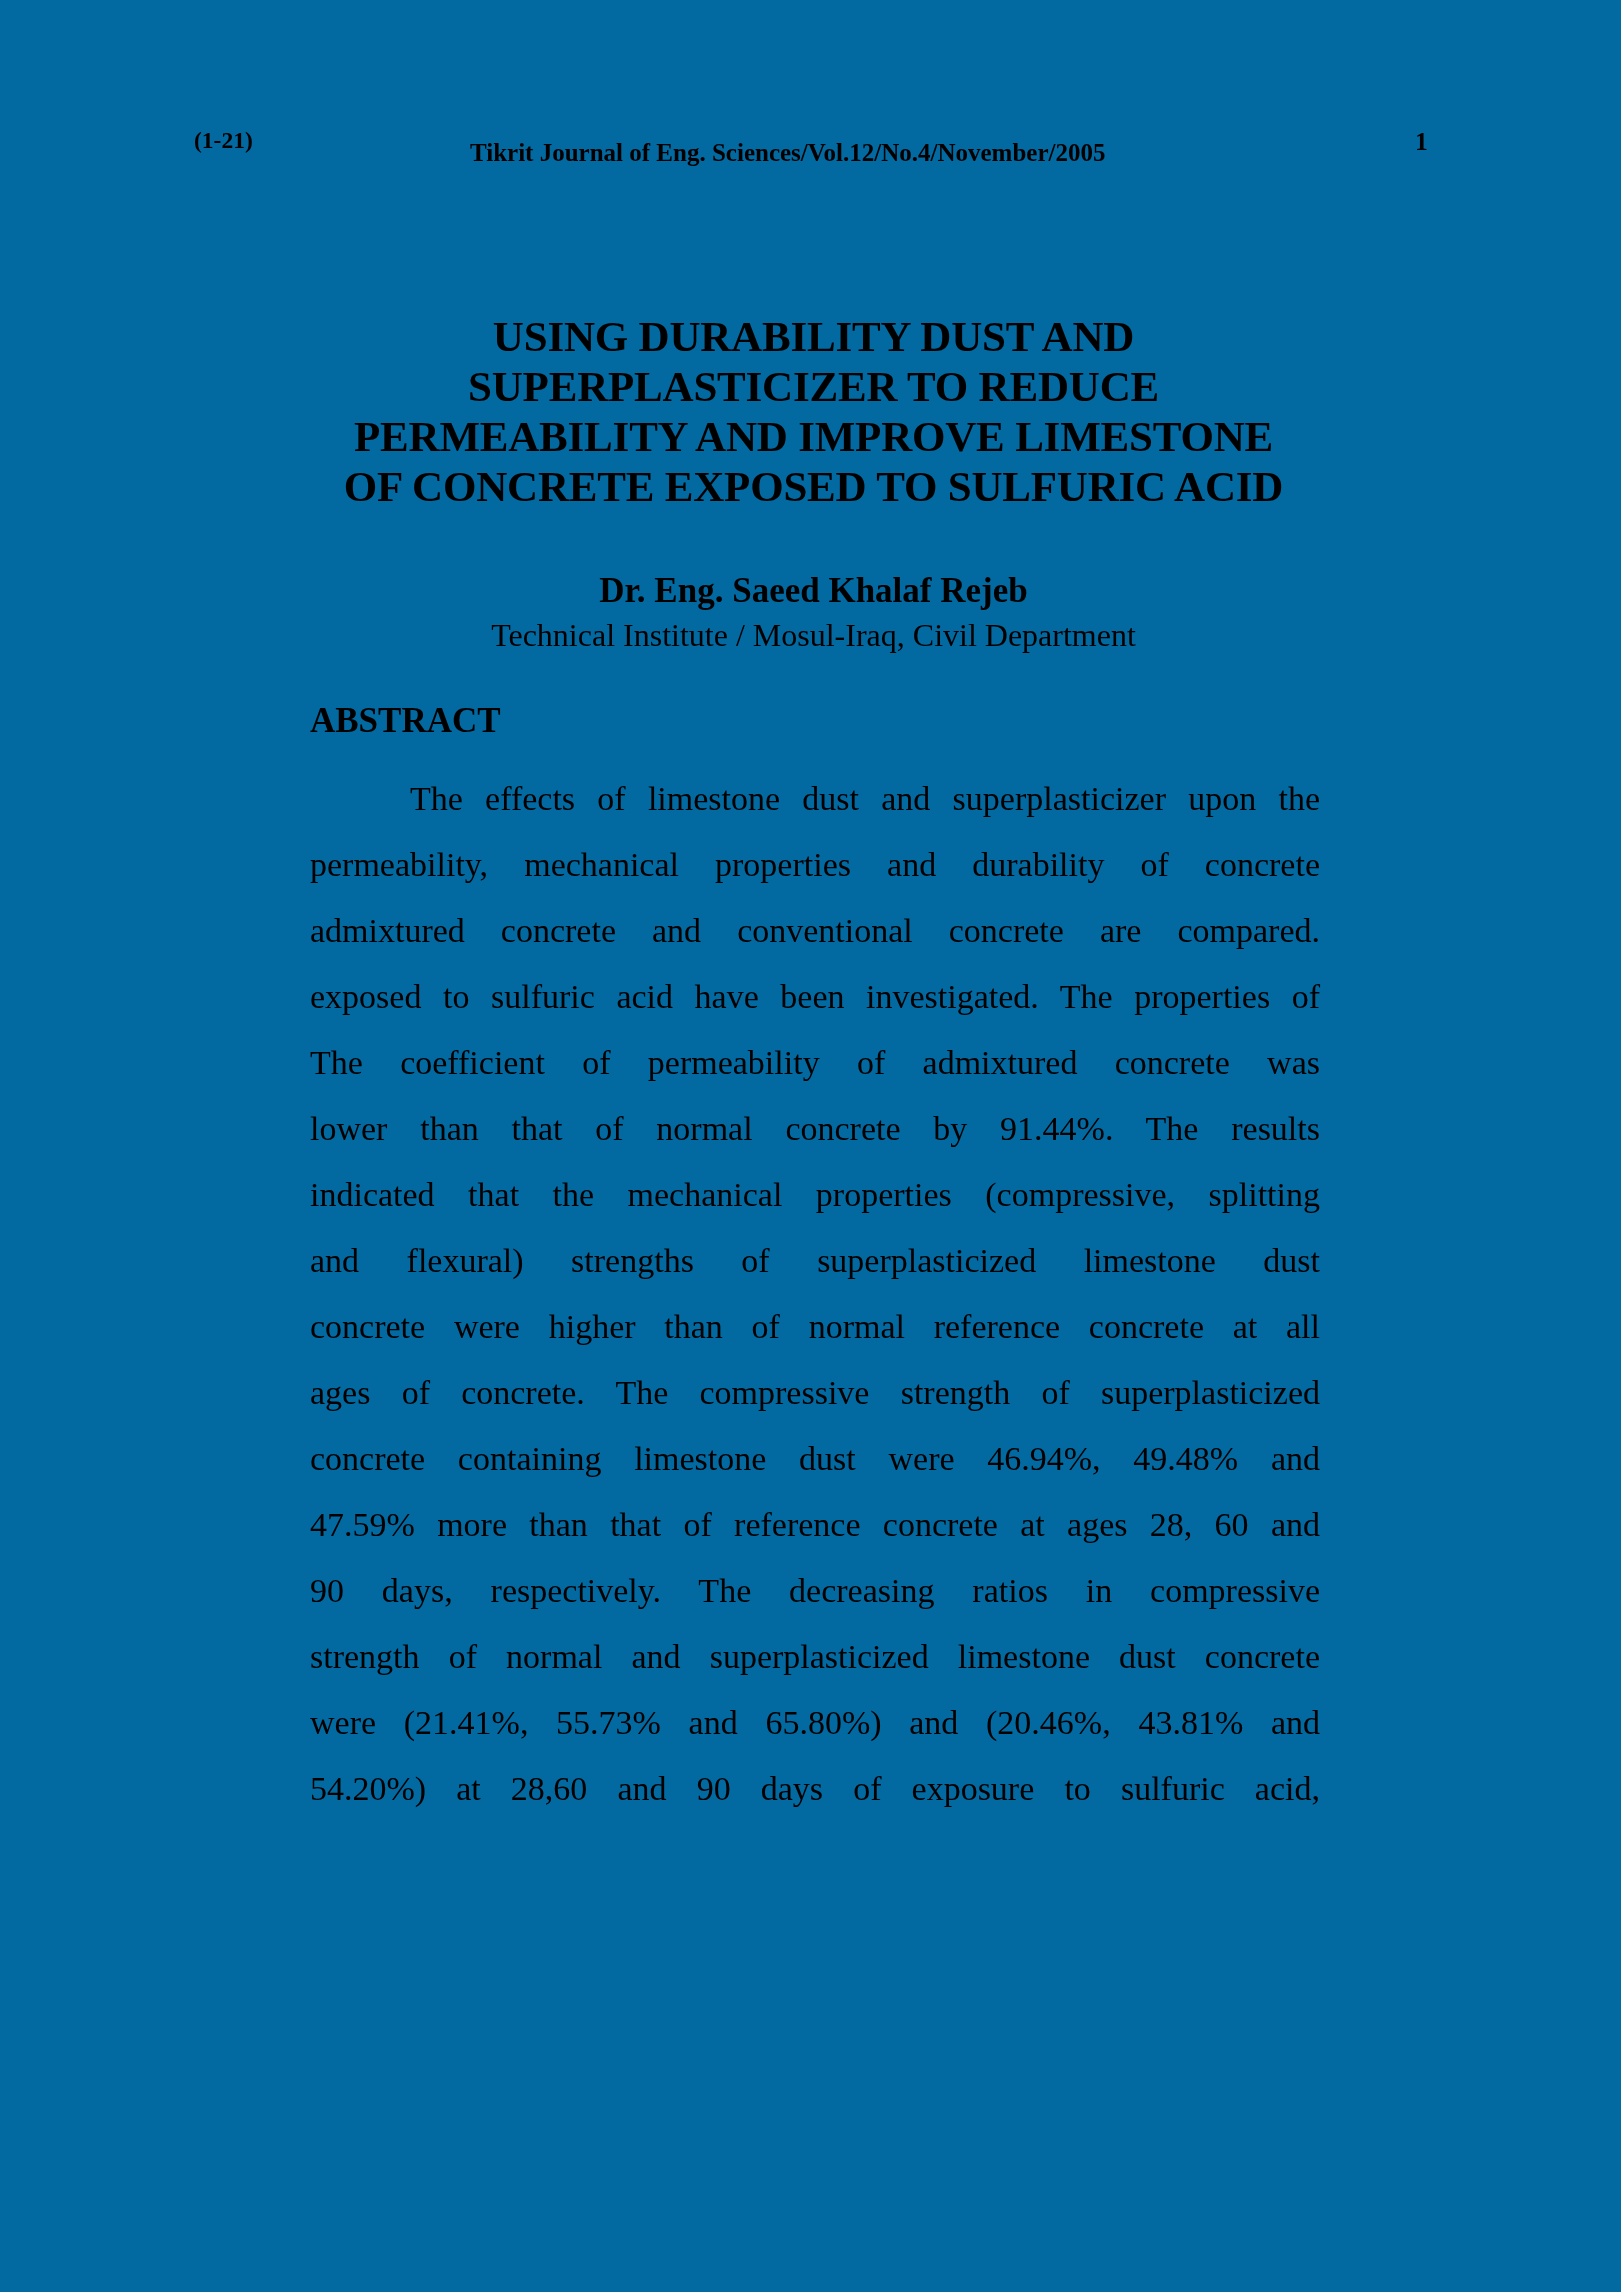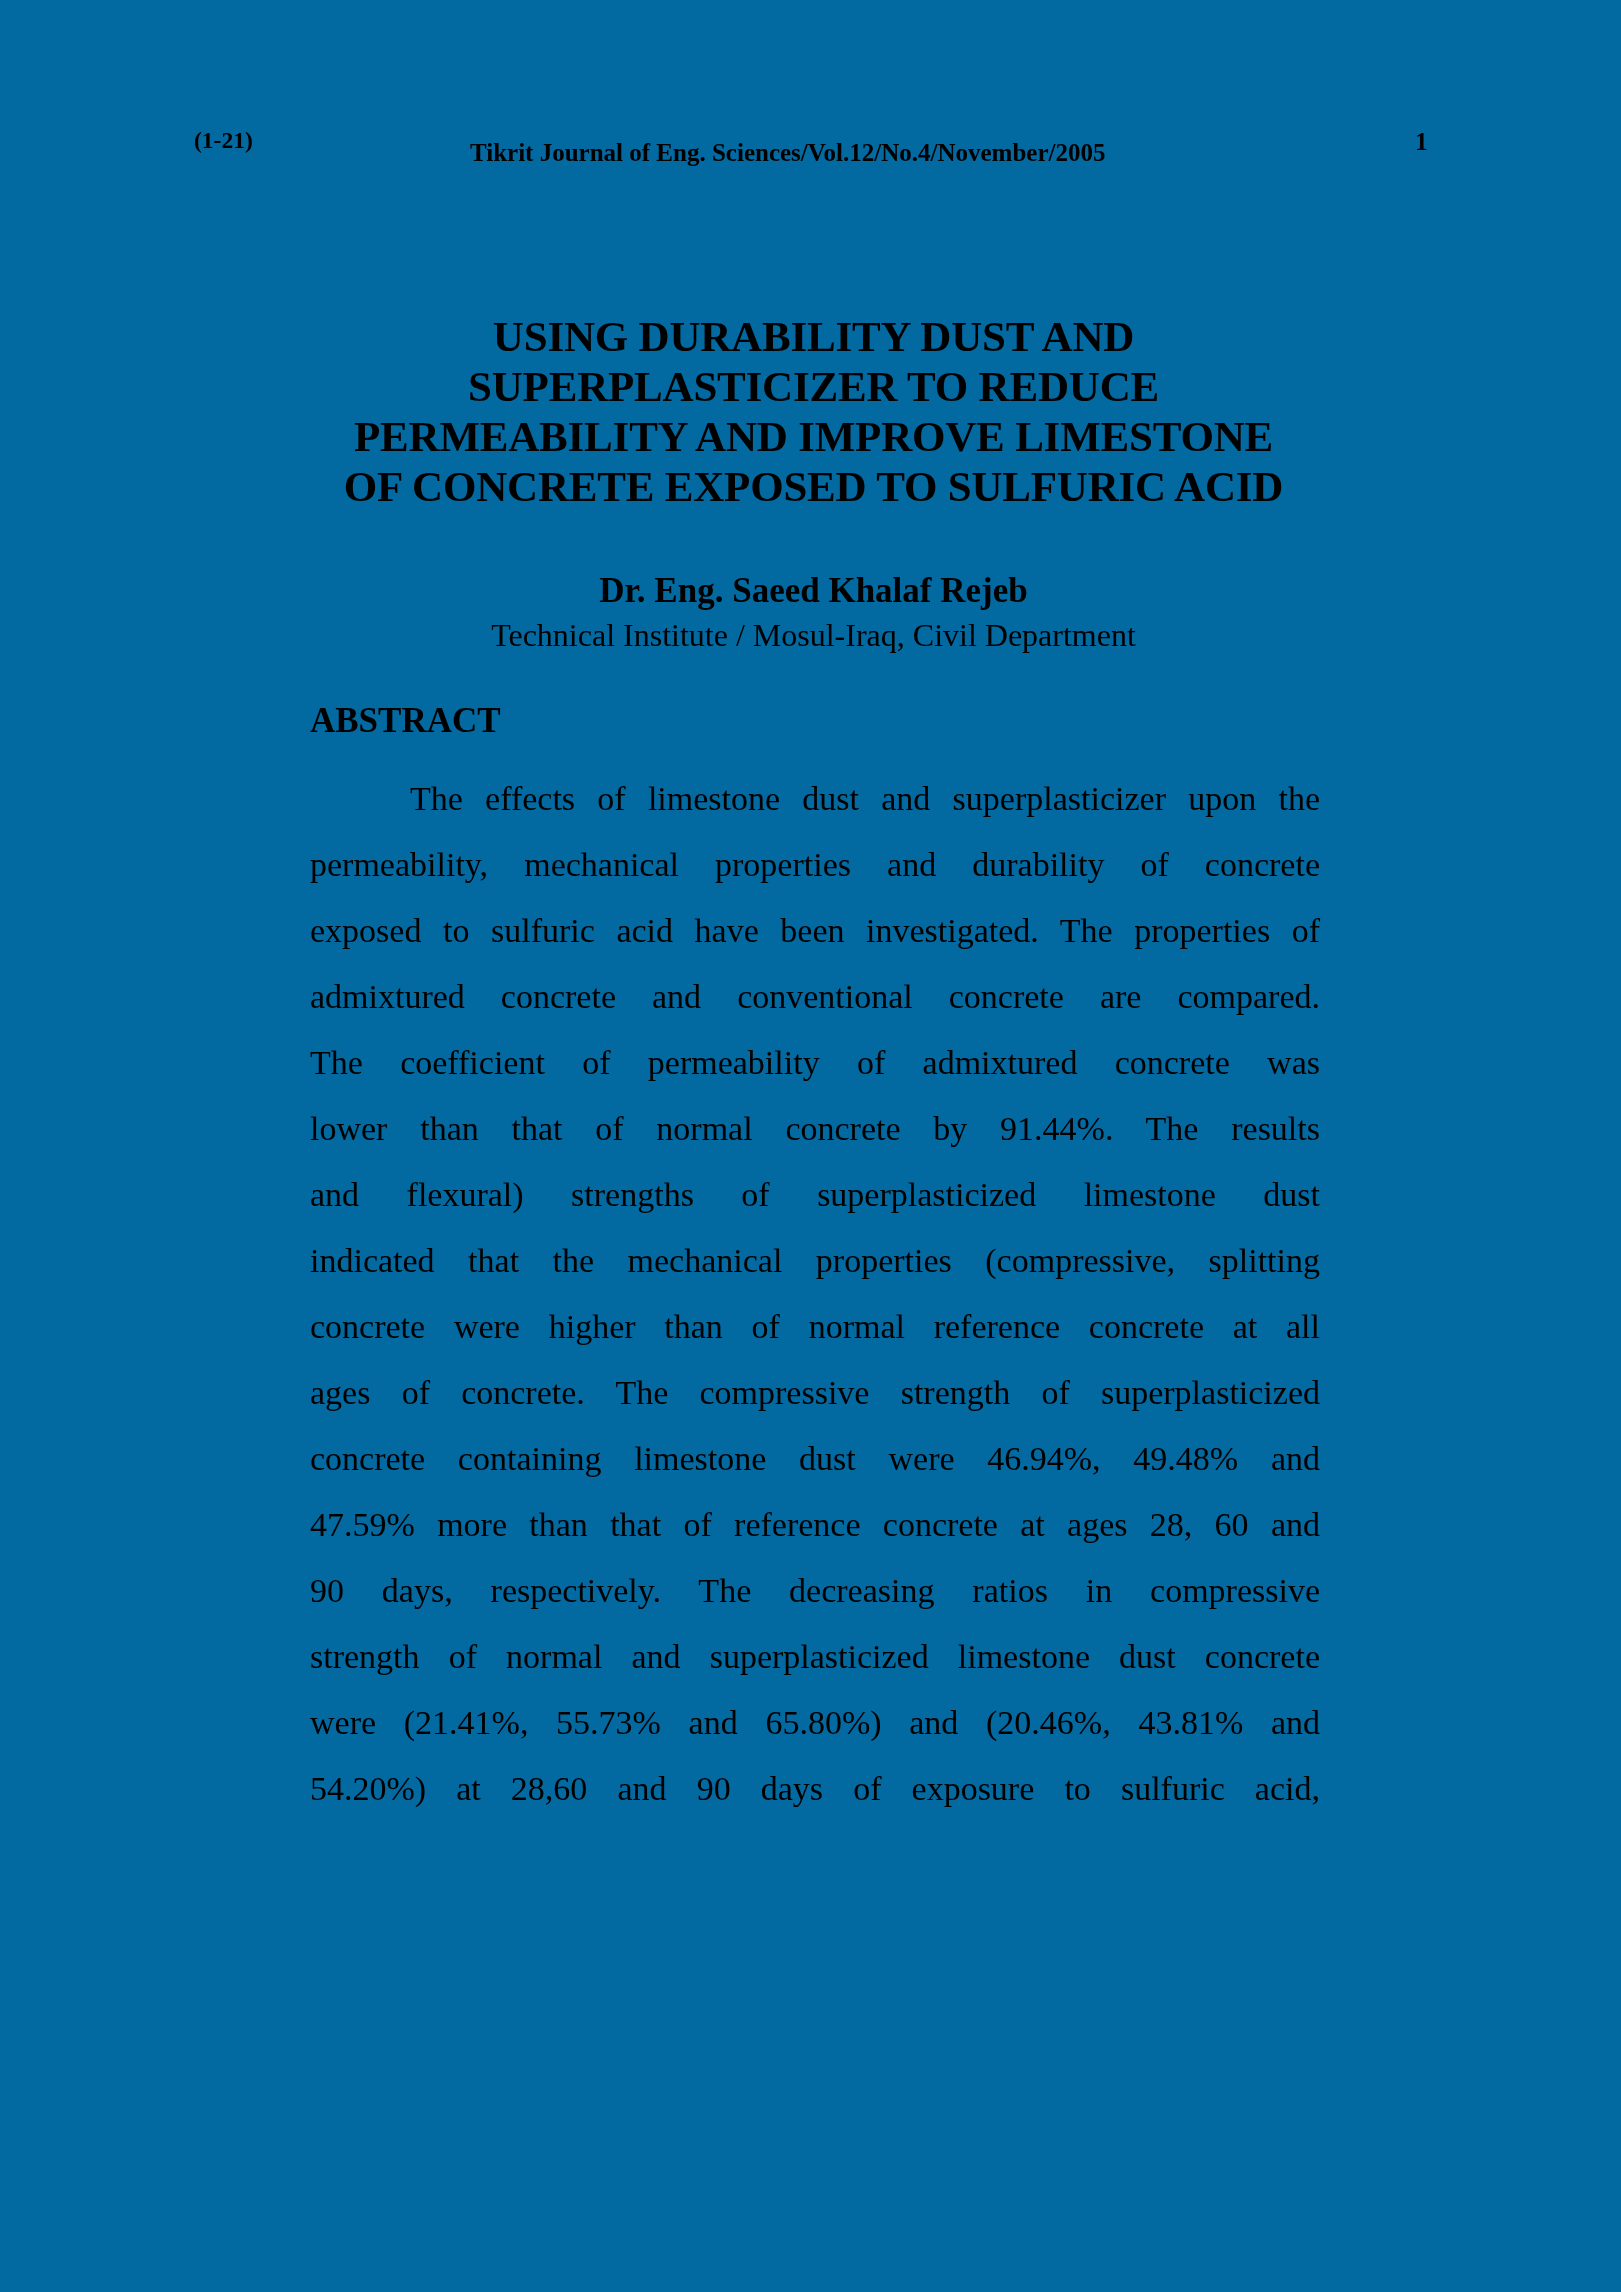--- a/index.html
+++ b/index.html
@@ -136,26 +136,26 @@
   <div class="author-block">
     <div class="author-name">Dr. Eng. Saeed Khalaf Rejeb</div>
     <div class="affiliation">Technical Institute / Mosul-Iraq, Civil Department</div>
   </div>
 
   <div class="abstract-heading">ABSTRACT</div>
 
   <div class="abstract-body">
     <div class="abstract-line first">The effects of limestone dust and superplasticizer upon the</div>
     <div class="abstract-line">permeability, mechanical properties and durability of concrete</div>
+    <div class="abstract-line">admixtured concrete and conventional concrete are compared.</div>
     <div class="abstract-line">exposed to sulfuric acid have been investigated. The properties of</div>
-    <div class="abstract-line">admixtured concrete and conventional concrete are compared.</div>
     <div class="abstract-line">The coefficient of permeability of admixtured concrete was</div>
     <div class="abstract-line">lower than that of normal concrete by 91.44%. The results</div>
+    <div class="abstract-line">indicated that the mechanical properties (compressive, splitting</div>
     <div class="abstract-line">and flexural) strengths of superplasticized limestone dust</div>
-    <div class="abstract-line">indicated that the mechanical properties (compressive, splitting</div>
     <div class="abstract-line">concrete were higher than of normal reference concrete at all</div>
     <div class="abstract-line">ages of concrete. The compressive strength of superplasticized</div>
     <div class="abstract-line">concrete containing limestone dust were 46.94%, 49.48% and</div>
     <div class="abstract-line">47.59% more than that of reference concrete at ages 28, 60 and</div>
     <div class="abstract-line">90 days, respectively. The decreasing ratios in compressive</div>
     <div class="abstract-line">strength of normal and superplasticized limestone dust concrete</div>
     <div class="abstract-line">were (21.41%, 55.73% and 65.80%) and (20.46%, 43.81% and</div>
     <div class="abstract-line">54.20%) at 28,60 and 90 days of exposure to sulfuric acid,</div>
   </div>
 

